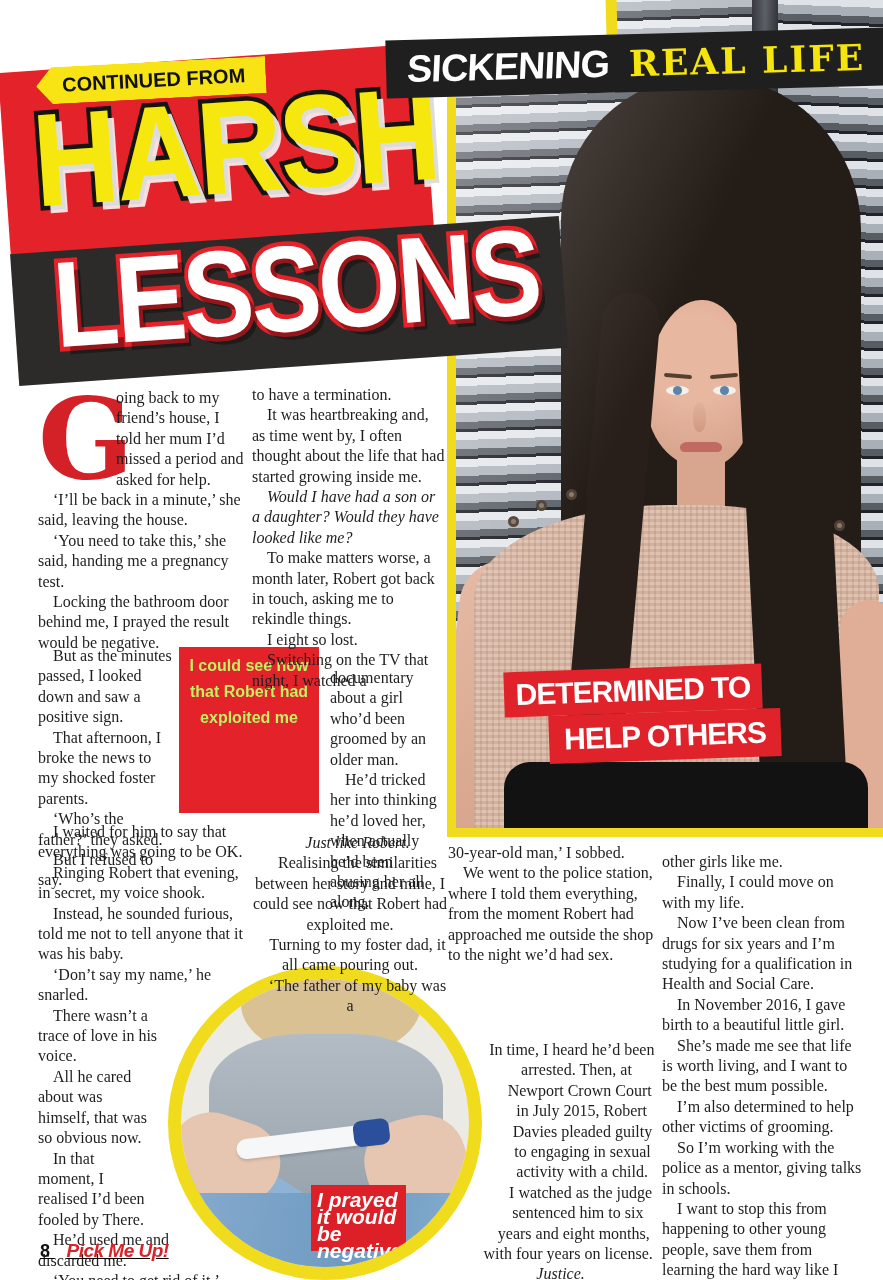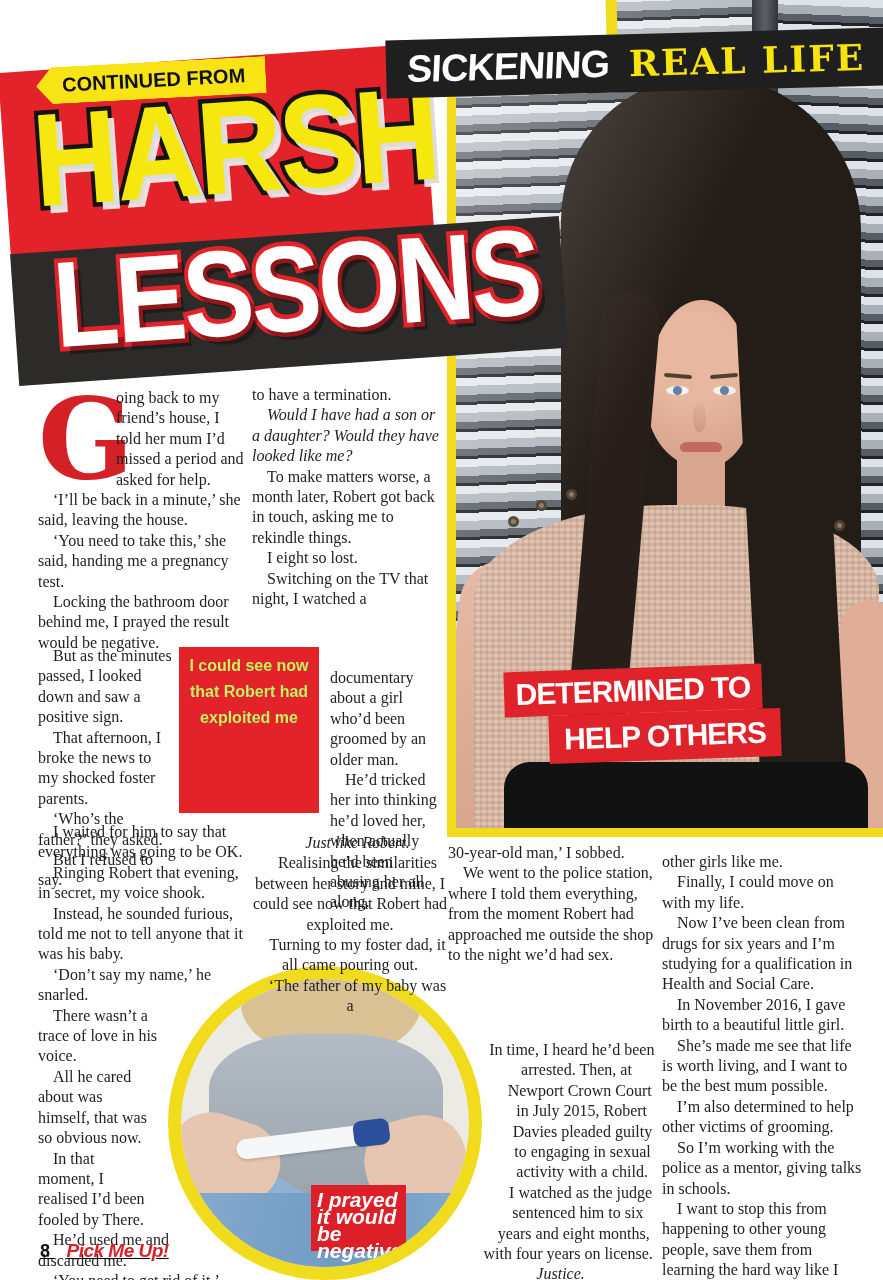--- a/index.html
+++ b/index.html
@@ -238,20 +238,21 @@
       <p class="">Instead, he sounded furious, told me not to tell anyone that it was his baby.</p>
       <p class="">‘Don’t say my name,’ he snarled.</p>
       <p class="">There wasn’t a trace of love in his voice.</p>
       <p class="">All he cared about was himself, that was so obvious now.</p>
       <p class="">In that moment, I realised I’d been fooled by There.</p>
       <p class="">He’d used me and discarded me.</p>
       <p class="">‘You need to get rid of it,’ he barked down the phone, as my heart sank.</p>
     </div>
   <div id="col2a" class="abs col">
       <p class="noindent">to have a termination.</p>
+      <p class="">It was heartbreaking and, as time went by, I often thought about the life that had started growing inside me.</p>
       <p class="italic ">Would I have had a son or a daughter? Would they have looked like me?</p>
       <p class="">To make matters worse, a month later, Robert got back in touch, asking me to rekindle things.</p>
       <p class="">I eight so lost.</p>
       <p class="">Switching on the TV that night, I watched a</p>
     </div>
   <div id="col2b" class="abs col">
       <p class="noindent">documentary about a girl who’d been groomed by an older man.</p>
       <p class="">He’d tricked her into thinking he’d loved her, when actually he’d been abusing her all along.</p>
     </div>
   <div id="col2c" class="abs col">

